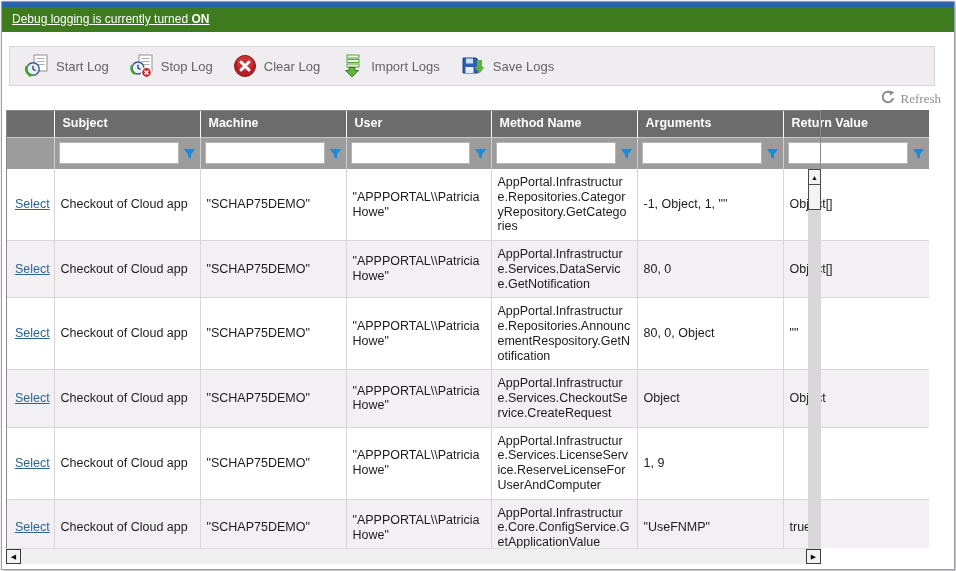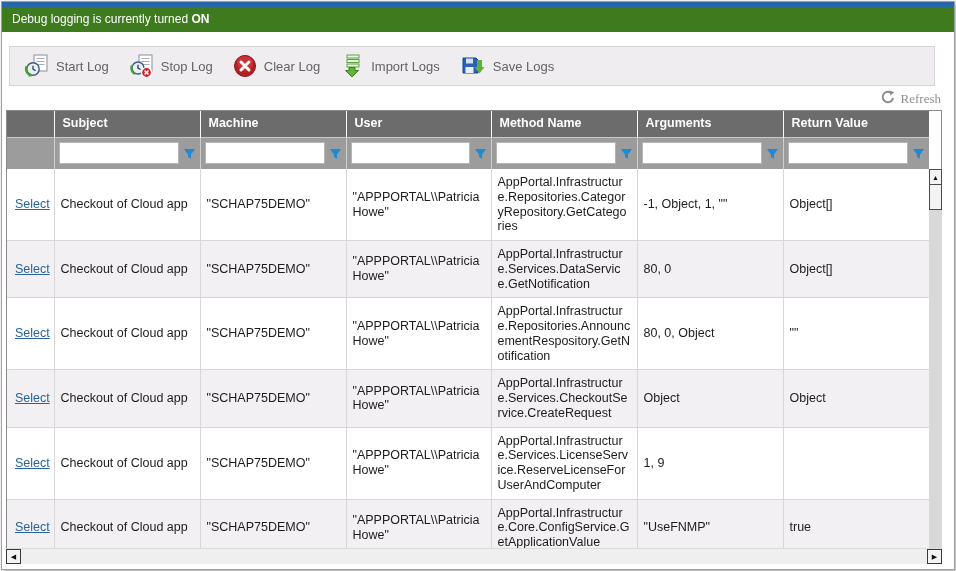--- a/index.html
+++ b/index.html
@@ -1,34 +1,34 @@
 <!DOCTYPE html>
 <html><head>
 <meta charset="utf-8">
 <style>
   * { margin:0; padding:0; box-sizing:border-box; }
   html,body { width:956px; height:571px; background:#fff; font-family:"Liberation Sans", sans-serif; }
   .window { position:relative; width:954px; height:569px; margin:1px; border:1px solid #9aa0a6;
             box-shadow:2px 2px 5px rgba(0,0,0,.35); background:#fff; overflow:hidden; }
   .top-strip { position:absolute; top:0; left:0; right:0; height:5px; background:#2766a9; }
   .banner { position:absolute; top:5px; left:0; right:0; height:25px; background:#3e7a1e;
-            color:#fff; font-size:12px; line-height:25px; padding-left:10px; }
+            color:#fff; font-size:12px; line-height:25px; padding-left:10px;text-decoration:underline; }
   .banner b { font-weight:bold; }
 
   .toolbar { position:absolute; top:44px; left:7px; right:19px; height:40px;
              background:#f0edf0; border:1px solid #d8d4d8; display:flex; align-items:center; padding-left:6px; }
   .tbtn { display:inline-flex; align-items:center; gap:7px; padding:4px 12px 4px 8px; cursor:pointer;
           color:#636363; font-size:13px; }
   .tbtn svg { display:block; }
 
   .refresh-row { position:absolute; top:88px; right:13px; height:18px; }
   .refresh { display:inline-flex; align-items:center; gap:6px; color:#8f8f8f; font-size:13px;
              cursor:pointer; text-decoration:none;font-family:Liberation Serif, serif; }
 
-  .grid-area { position:absolute; top:108px; left:4px; width:936px; height:454px; }
+  .grid-area { position:absolute; top:108px; left:4px; width:815px; height:454px; }
   .grid-border { position:absolute; inset:0; border:1px solid #8a8a8a; pointer-events:none; z-index:5; }
 
   table { border-collapse:collapse; table-layout:fixed; width:923px; }
   col.c-sel{width:48px;} col.c-1{width:146px;} col.c-2{width:146px;} col.c-3{width:145px;}
   col.c-4{width:146px;} col.c-5{width:146px;} col.c-6{width:146px;}
 
   tr.head th { background:#6c6c6c; color:#fff; font-size:12.5px; font-weight:600; text-align:left;
                height:27px; padding:0 0 0 8px; border-left:1px solid #fafafa; }
   tr.head th:first-child { border-left:none; }
   tr.filter td { background:#9c9c9c; height:32px; padding:0 4px; border-left:1px solid #cfcfcf; border-top:1px solid #c9c9c9; }

